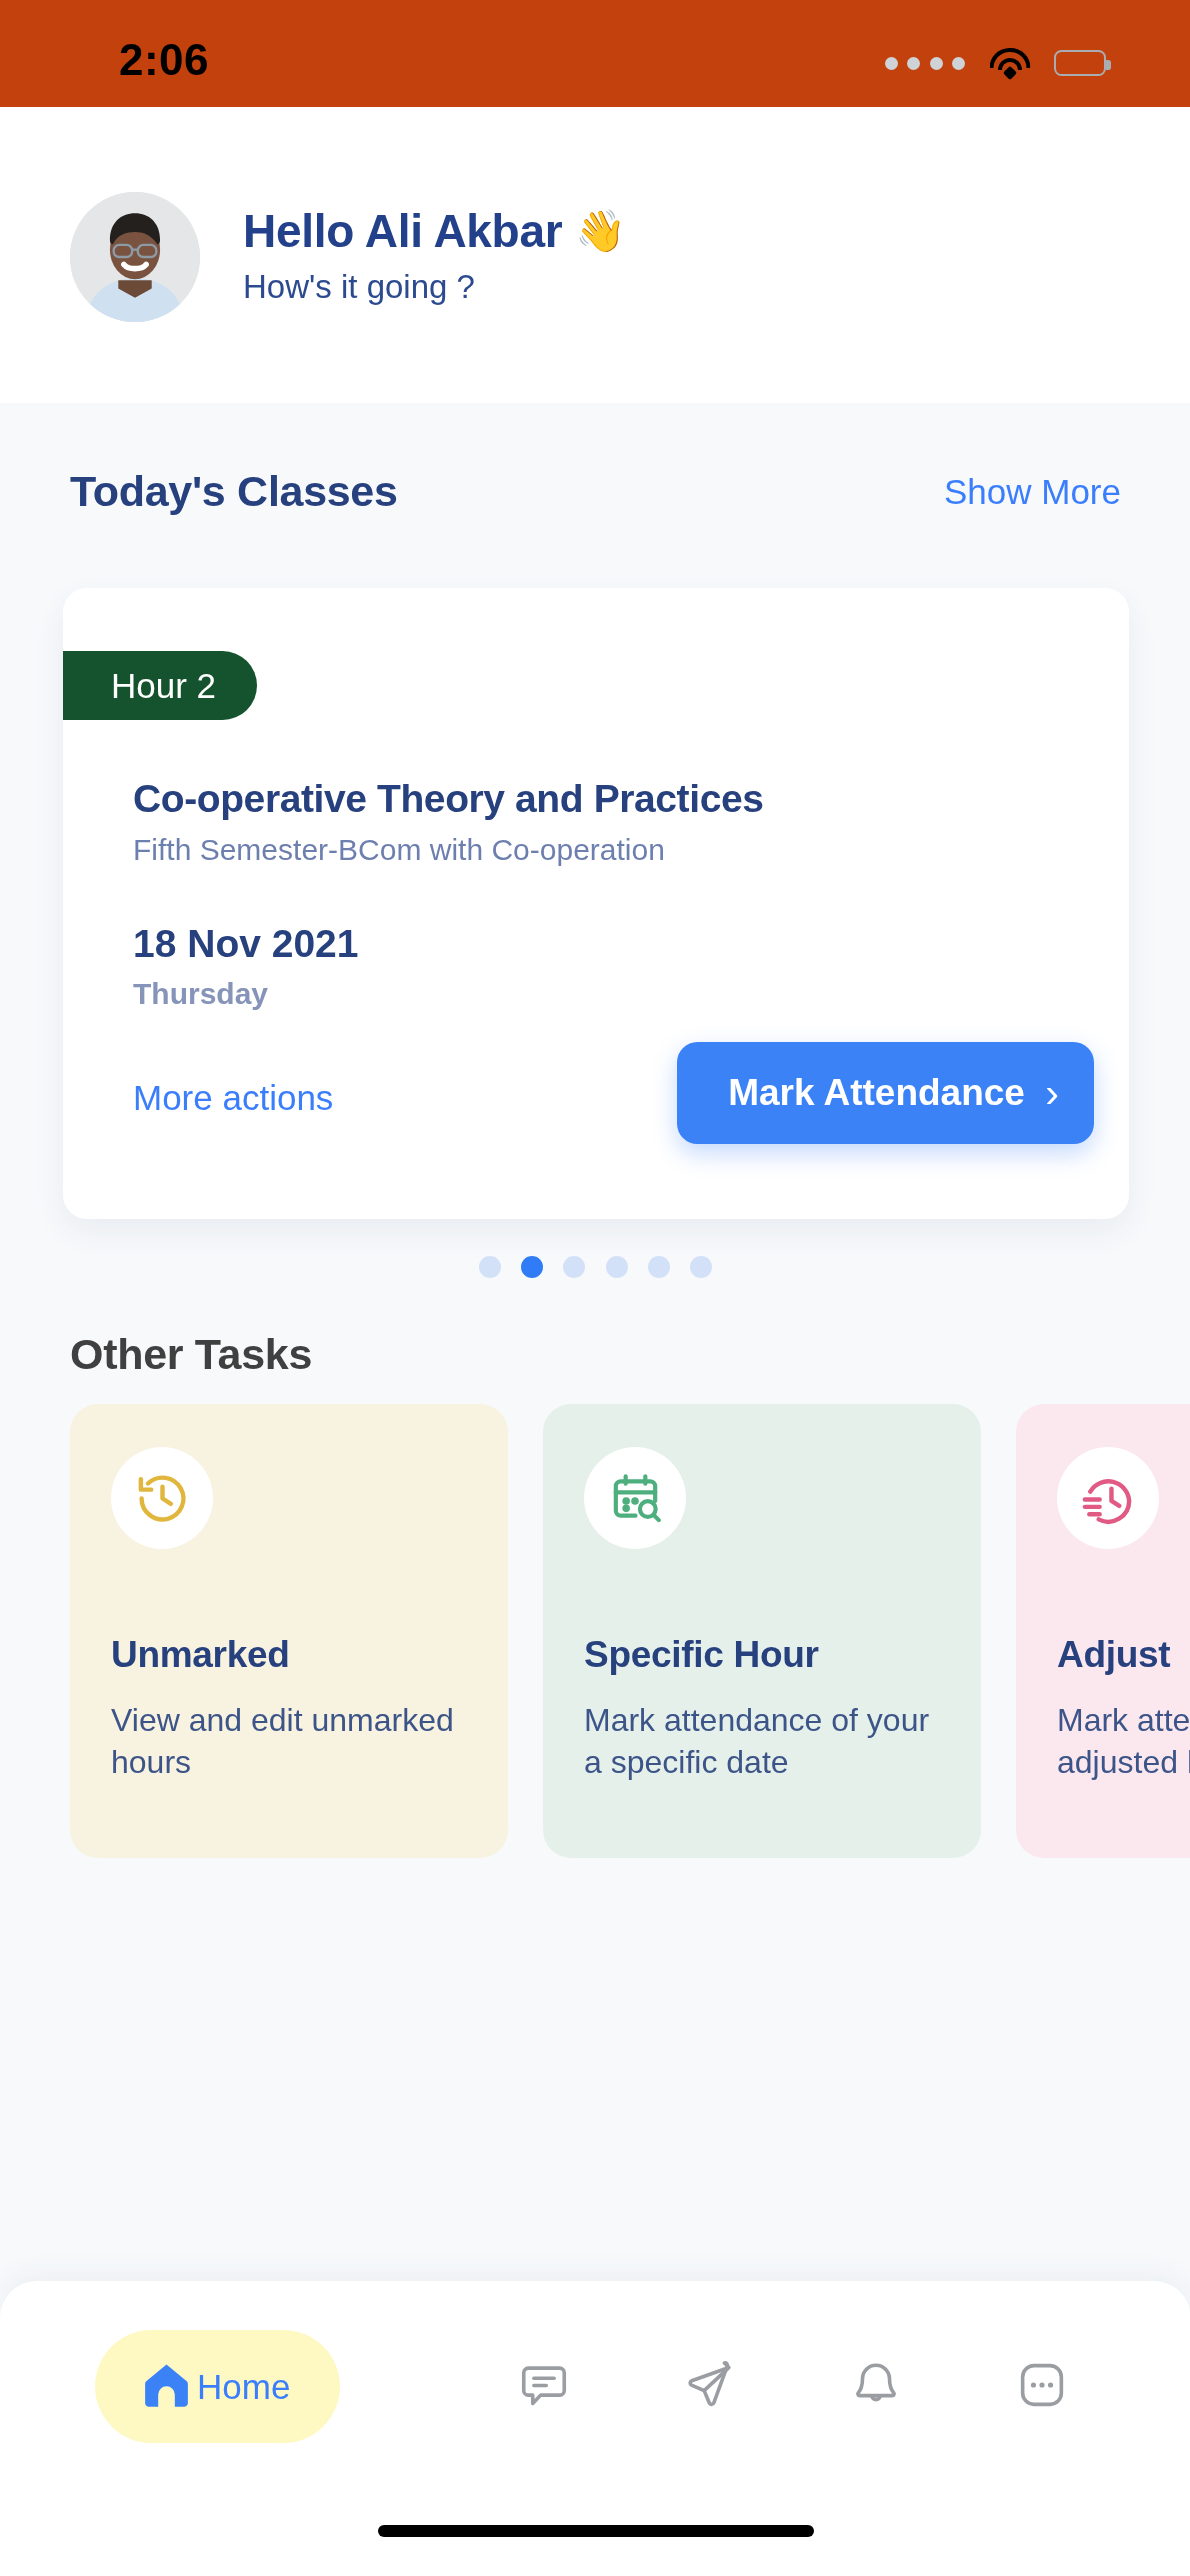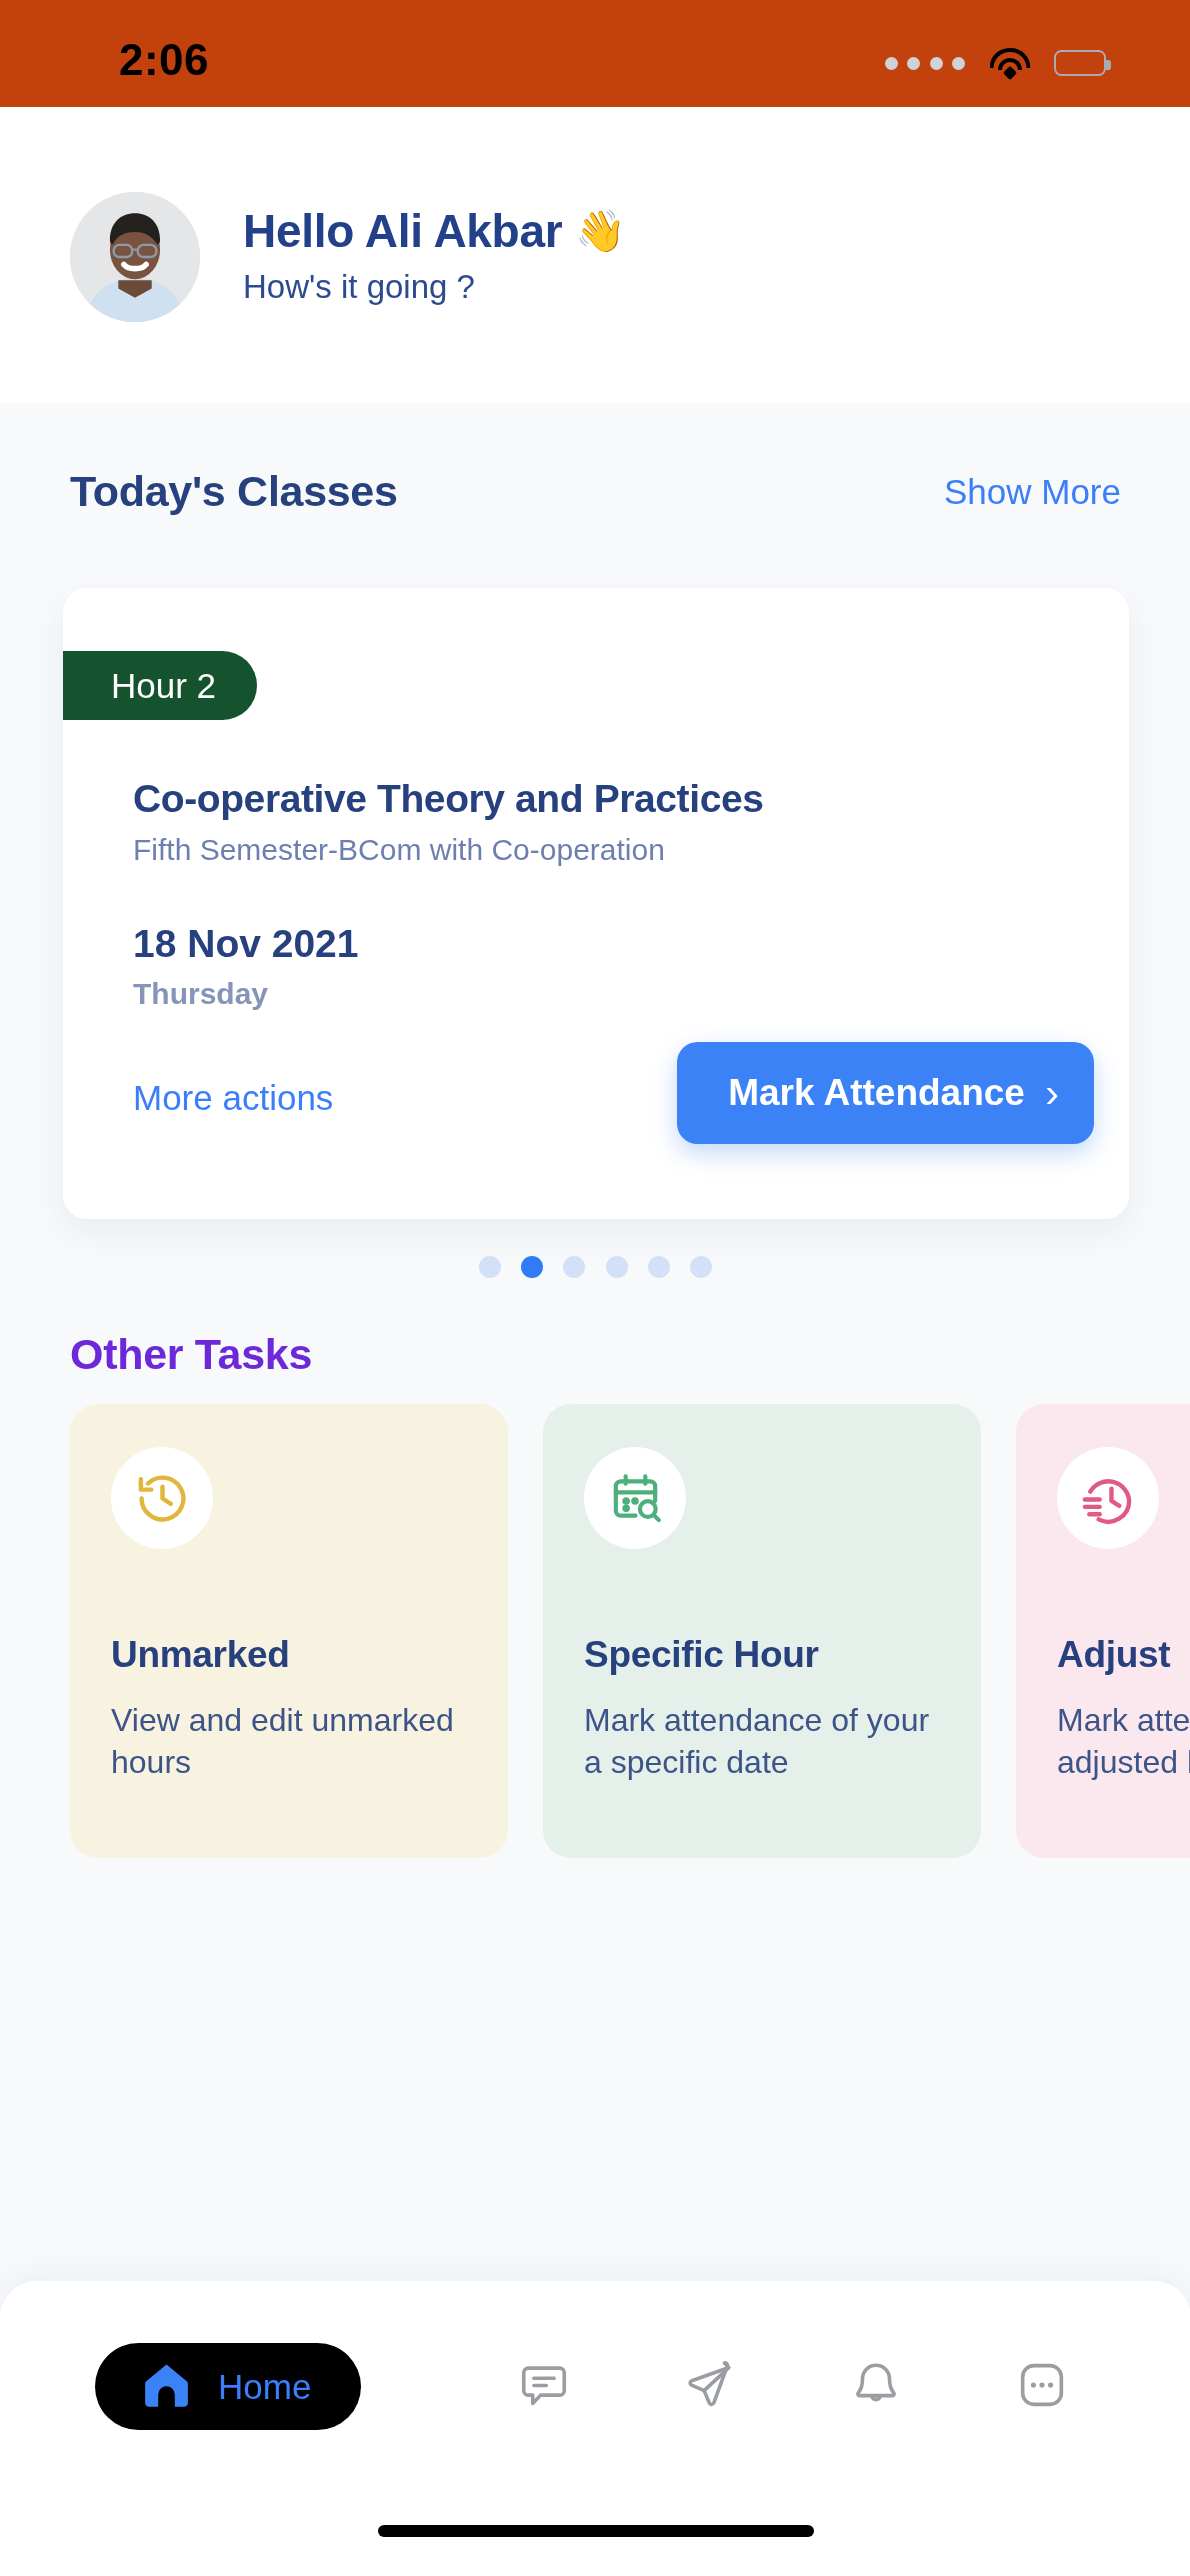--- a/index.html
+++ b/index.html
@@ -121,21 +121,21 @@
   .dots {
     position:absolute; left:0; top:853px; width:1191px;
     display:flex; justify-content:center; gap:20.4px;
   }
   .dots i { display:block; width:22px; height:22px; border-radius:50%; background:#d3e1f8; }
   .dots i.on { background:#2f7cf6; }
 
   
   .tasks-title {
     position:absolute; left:70px; top:927px;
-    font-size:43px; font-weight:700; color:#6d28d9; letter-spacing:-0.3px;
+    font-size:43px; font-weight:700; color:#404040; letter-spacing:-0.3px;
   }
   .task-row {
     position:absolute; left:70px; top:1001px; width:1120px; height:464px;
     display:flex; gap:35px; overflow:hidden;
   }
   .task-card {
     flex:0 0 438px; height:454px; border-radius:28px; padding:43px 41px 0 41px;
     position:relative;
   }
   .task-icon {
@@ -157,23 +157,23 @@
   .bottom-nav {
     position:absolute; left:0; bottom:0; width:1191px; height:295px;
     background:#ffffff; border-radius:37px 37px 0 0;
     box-shadow:0 -7.4px 28px rgba(50,70,120,0.05);
   }
   .nav-items {
     position:absolute; left:0; top:45px; width:1191px; height:121px;
     display:flex; align-items:center;
   }
   .nav-home {
-    margin-left:95px; height:87px; padding:0 50px 0 43px;
-    display:flex; align-items:center; gap:23px;
-    background:#000000; border-radius:60px;
+    margin-left:95px; height:113px; padding:0 50px 0 43px;
+    display:flex; align-items:center; gap:2px;
+    background:#fef9c3; border-radius:60px;
   }
   .nav-home-label { font-size:35px; font-weight:500; color:#3b7efc; }
   .nav-icon { width:121px; display:flex; align-items:center; justify-content:center; }
   .nav-spacer { flex:1; }
   .nav-icon + .nav-icon { margin-left:45px; }
   .home-indicator {
     position:absolute; left:50%; transform:translateX(-50%); bottom:39px;
     width:436px; height:12px; background:#000; border-radius:7.4px;
   }
 </style>

